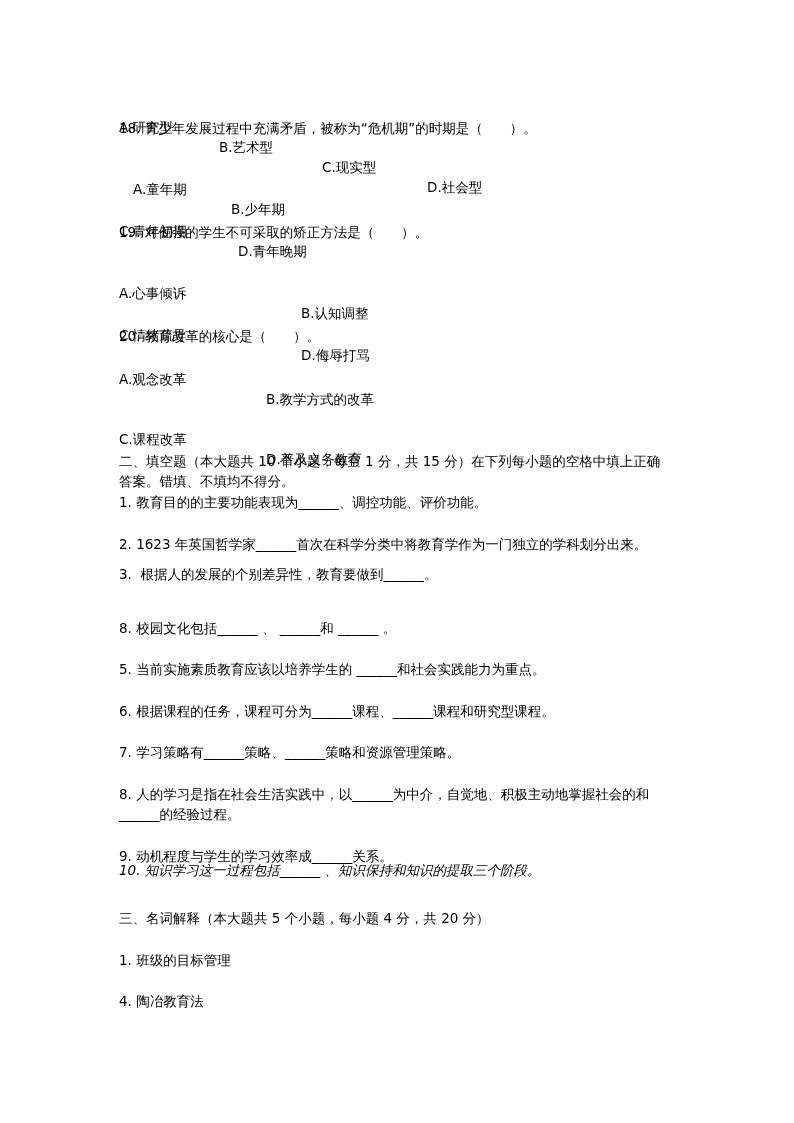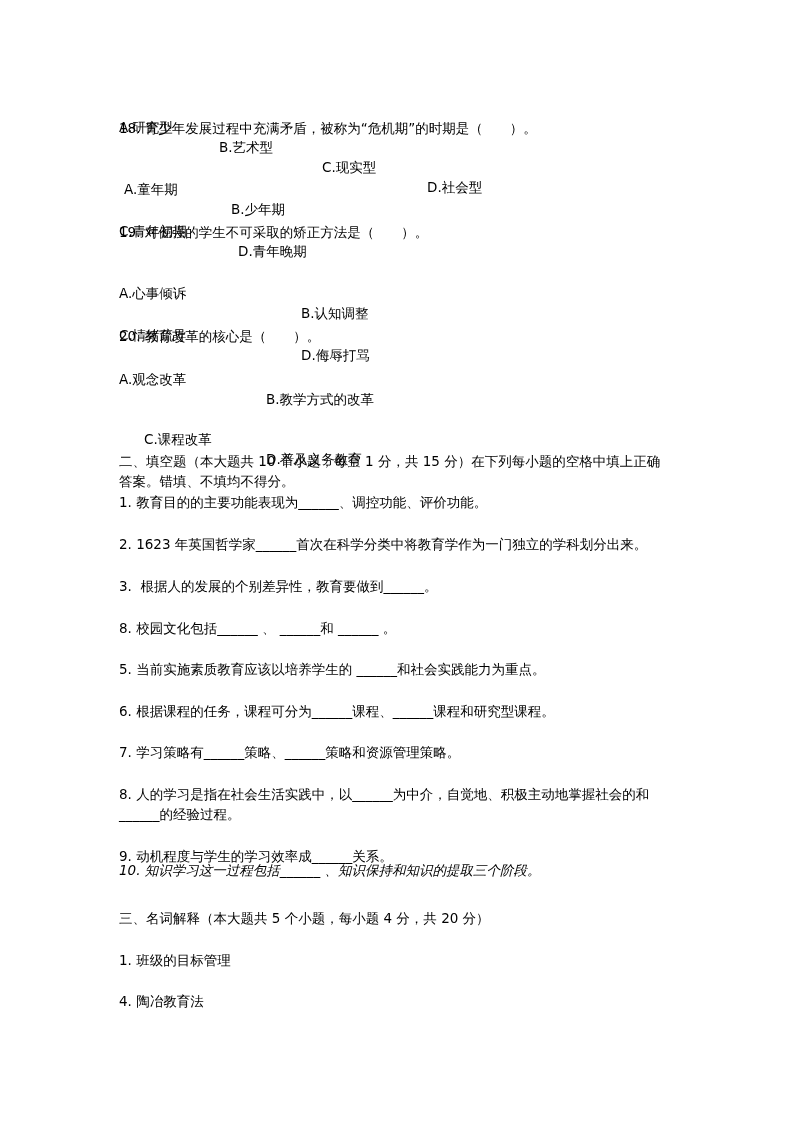--- a/index.html
+++ b/index.html
@@ -13,21 +13,21 @@
 
 <div class="line" style="top:97px;">
   <span class="opt" style="left:0;">A.研究型</span>
   <span class="opt" style="left:100px;">B.艺术型</span>
   <span class="opt" style="left:203px;">C.现实型</span>
   <span class="opt" style="left:308px;text-align:center;">D.社会型</span>
 </div>
 
 <div class="line" style="top:118px;">18. 青少年发展过程中充满矛盾，被称为“危机期”的时期是（　　）。</div>
 <div class="line" style="top:159px;">
-  <span class="opt" style="left:5px;">A.童年期</span>
+  <span class="opt" style="left:14px;">A.童年期</span>
   <span class="opt" style="left:112px;">B.少年期</span>
 </div>
 <div class="line" style="top:201px;">
   <span class="opt" style="left:0;">C.青年初期</span>
   <span class="opt" style="left:119px;">D.青年晚期</span>
 </div>
 
 <div class="line" style="top:222px;">19. 对倔强的学生不可采取的矫正方法是（　　）。</div>
 <div class="line" style="top:263px;">
   <span class="opt" style="left:0;">A.心事倾诉</span>
@@ -37,29 +37,29 @@
   <span class="opt" style="left:0;">C.情绪疏导</span>
   <span class="opt" style="left:182px;">D.侮辱打骂</span>
 </div>
 
 <div class="line" style="top:326px;">20. 教育改革的核心是（　　）。</div>
 <div class="line" style="top:349px;">
   <span class="opt" style="left:0;">A.观念改革</span>
   <span class="opt" style="left:147px;">B.教学方式的改革</span>
 </div>
 <div class="line" style="top:409px;">
-  <span class="opt" style="left:0;margin-left:25px;">C.课程改革</span>
+  <span class="opt" style="left:0;">C.课程改革</span>
   <span class="opt" style="left:147px;">D.普及义务教育</span>
 </div>
 
 <div class="line" style="top:451px;">二、填空题（本大题共 10 个小题，每空 1 分，共 15 分）在下列每小题的空格中填上正确</div>
 <div class="line" style="top:471px;">答案。错填、不填均不得分。</div>
 <div class="line" style="top:492px;">1. 教育目的的主要功能表现为______、调控功能、评价功能。</div>
 <div class="line" style="top:534px;">2. 1623 年英国哲学家______首次在科学分类中将教育学作为一门独立的学科划分出来。</div>
-<div class="line" style="top:576px;">3.  根据人的发展的个别差异性，教育要做到______。</div>
+<div class="line" style="top:564px;">3.  根据人的发展的个别差异性，教育要做到______。</div>
 <div class="line" style="top:618px;">8. 校园文化包括______ 、 ______和 ______ 。</div>
 <div class="line" style="top:659px;">5. 当前实施素质教育应该以培养学生的 ______和社会实践能力为重点。</div>
 <div class="line" style="top:701px;">6. 根据课程的任务，课程可分为______课程、______课程和研究型课程。</div>
 <div class="line" style="top:742px;">7. 学习策略有______策略、______策略和资源管理策略。</div>
 <div class="line" style="top:784px;">8. 人的学习是指在社会生活实践中，以______为中介，自觉地、积极主动地掌握社会的和</div>
 <div class="line" style="top:804px;">______的经验过程。</div>
 <div class="line" style="top:846px;">9. 动机程度与学生的学习效率成______关系。</div>
 <div class="line" style="top:860px;font-style:italic;">10. 知识学习这一过程包括______ 、知识保持和知识的提取三个阶段。</div>
 
 <div class="line" style="top:908px;">三、名词解释（本大题共 5 个小题，每小题 4 分，共 20 分）</div>

